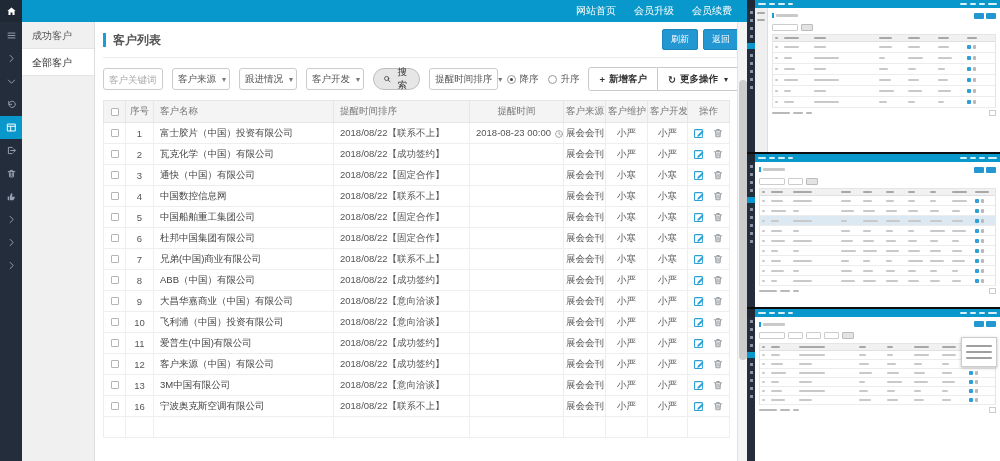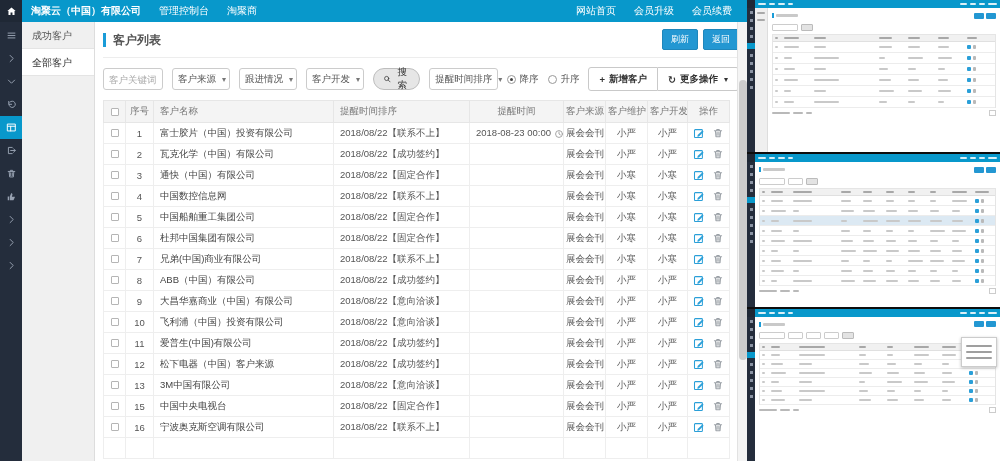--- a/index.html
+++ b/index.html
@@ -112,25 +112,20 @@
 <div class="app">
 
   <div class="main-window">
 
     <div class="topbar">
       <div class="home-btn">
         <svg class="ic" viewBox="0 0 16 16">
             <path d="M8 2l6 5.2h-1.6V13h-3V9.6H6.6V13h-3V7.2H2z" fill="#fff"></path>
           </svg>
       </div>
-      <div class="nav">
-        <a href="#" class="brand">淘聚云（中国）有限公司</a>
-        <a href="#">管理控制台</a>
-        <a href="#">淘聚商</a>
-      </div>
       <div class="nav nav-right">
         <a href="#">网站首页</a>
         <a href="#">会员升级</a>
         <a href="#">会员续费</a>
       </div>
     </div>
 
     <div class="body-row">
       <div class="icon-rail" id="icon-rail">
           <div class="rail-item">
@@ -537,21 +532,21 @@
                         <path class="s" d="M3.2 5h9.6M6.4 5V3.4h3.2V5M4.6 5l.7 8h5.4l.7-8M6.8 7v4M9.2 7v4"></path>
                       </svg></span>
                   </div>
                 </td>
               </tr>
               <tr>
                 <td class="c">
                   <div class="cb"></div>
                 </td>
                 <td class="c">12</td>
-                <td class="name">松下电器（中国）客户来源</td>
+                <td class="name">客户来源（中国）有限公司</td>
                 <td>2018/08/22【成功签约】</td>
                 <td class="reminder-cell"></td>
                 <td class="c">展会会刊</td>
                 <td class="c">小严</td>
                 <td class="c">小严</td>
                 <td>
                   <div class="ops">
                     <span><svg class="ic ic-edit" viewBox="0 0 16 16" fill="currentColor">
                         <rect class="s" x="2" y="3.5" width="10.5" height="10.5" rx="1"></rect>
                         <path d="M6.2 10.8l6.3-6.3 1.7 1.7-6.3 6.3-2.1.4z" fill="currentColor"></path>
@@ -562,43 +557,20 @@
                   </div>
                 </td>
               </tr>
               <tr>
                 <td class="c">
                   <div class="cb"></div>
                 </td>
                 <td class="c">13</td>
                 <td class="name">3M中国有限公司</td>
                 <td>2018/08/22【意向洽谈】</td>
-                <td class="reminder-cell"></td>
-                <td class="c">展会会刊</td>
-                <td class="c">小严</td>
-                <td class="c">小严</td>
-                <td>
-                  <div class="ops">
-                    <span><svg class="ic ic-edit" viewBox="0 0 16 16" fill="currentColor">
-                        <rect class="s" x="2" y="3.5" width="10.5" height="10.5" rx="1"></rect>
-                        <path d="M6.2 10.8l6.3-6.3 1.7 1.7-6.3 6.3-2.1.4z" fill="currentColor"></path>
-                      </svg></span>
-                    <span><svg class="ic ic-trash" viewBox="0 0 16 16" fill="currentColor">
-                        <path class="s" d="M3.2 5h9.6M6.4 5V3.4h3.2V5M4.6 5l.7 8h5.4l.7-8M6.8 7v4M9.2 7v4"></path>
-                      </svg></span>
-                  </div>
-                </td>
-              </tr>
-              <tr>
-                <td class="c">
-                  <div class="cb"></div>
-                </td>
-                <td class="c">15</td>
-                <td class="name">中国中央电视台</td>
-                <td>2018/08/22【固定合作】</td>
                 <td class="reminder-cell"></td>
                 <td class="c">展会会刊</td>
                 <td class="c">小严</td>
                 <td class="c">小严</td>
                 <td>
                   <div class="ops">
                     <span><svg class="ic ic-edit" viewBox="0 0 16 16" fill="currentColor">
                         <rect class="s" x="2" y="3.5" width="10.5" height="10.5" rx="1"></rect>
                         <path d="M6.2 10.8l6.3-6.3 1.7 1.7-6.3 6.3-2.1.4z" fill="currentColor"></path>
                       </svg></span>

